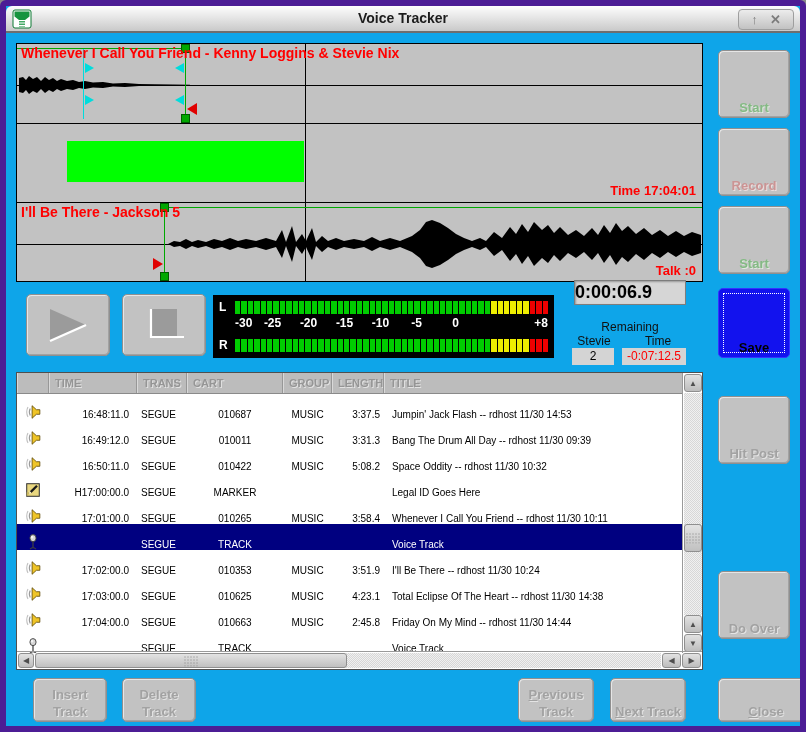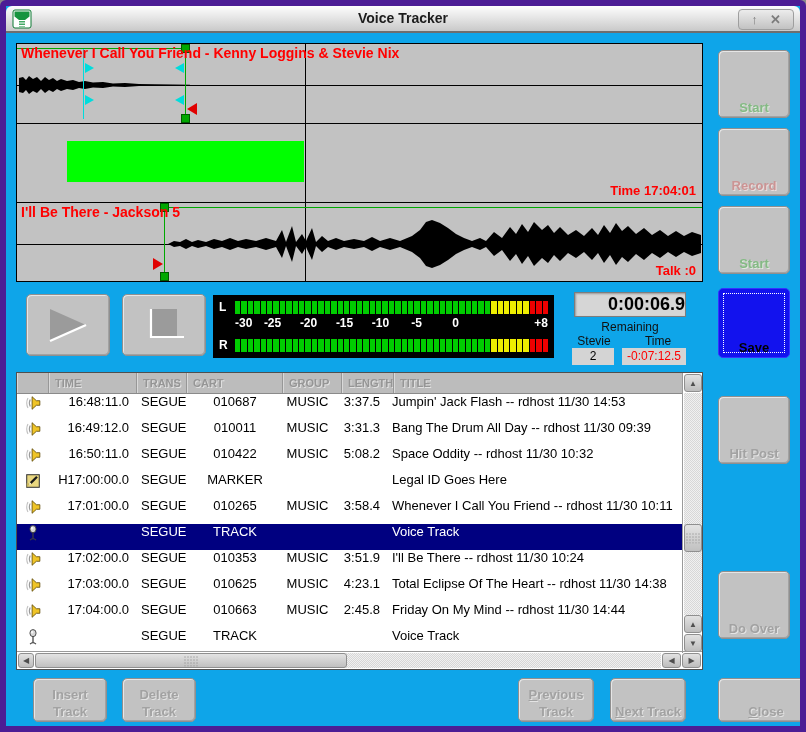--- a/index.html
+++ b/index.html
@@ -46,23 +46,23 @@
   .vu-box { position:absolute; left:207px; top:289px; width:341px; height:63px; background:#000; }
   .vu-row { position:absolute; left:6px; right:6px; height:14px; display:flex; align-items:center; }
   .vu-ch { color:#fff; font-size:12px; font-weight:bold; width:16px; }
   .vu-segments { flex:1; display:flex; gap:1px; height:13px; }
   .vu-seg { flex:1; }
   .vu-scale { position:absolute; left:22px; right:6px; top:21px; height:17px; color:#fff;
     font-size:12px; font-weight:bold; }
   .vu-scale span { position:absolute; transform:translateX(-50%); }
   .vu-scale span:first-child { transform:none; }
   .vu-scale span:last-child { transform:none; }
-  .digital { position:absolute; left:568px; top:286px; width:112px; height:25px;
+  .digital { position:absolute; left:568px; top:274px; width:112px; height:25px;
     background:#d6d6d6; border:1px solid #7d7d7d; box-shadow:inset 1px 1px 2px #9a9a9a;
-    text-align:right; font-size:18px; font-weight:bold; color:#000; line-height:23px; }
+    text-align:left; font-size:18px; font-weight:bold; color:#000; line-height:23px; }
   .rem-label { position:absolute; left:558px; top:314px; width:132px; text-align:center;
     font-size:12px; color:#111; }
   .rem-sub { position:absolute; top:328px; font-size:12px; color:#111; text-align:center; width:56px; }
   .rem-box { position:absolute; top:342px; height:17px; background:#d4d4d4;
     font-size:12px; text-align:center; line-height:17px; }
 
   
   .btn { position:absolute; background:#c2c2c2; border:1px solid #8f8f8f; border-radius:5px;
     box-shadow:inset 1px 1px 0 #e6e6e6, inset -1px -1px 0 #a2a2a2;
     display:flex; align-items:flex-end; justify-content:center;
@@ -78,21 +78,21 @@
   
   .log { position:absolute; left:10px; top:366px; width:687px; height:298px;
     border:1px solid #4f4f4f; background:#fff; }
   .log-header { position:absolute; left:0; top:0; width:665px; height:21px;
     background:#bcbcbc; border-bottom:1px solid #8a8a8a; display:flex; }
   .hcell { height:100%; border-right:1px solid #979797; box-shadow:inset 1px 0 0 #d9d9d9;
     font-size:11px; font-weight:bold; color:#959595; text-shadow:1px 1px 0 #e2e2e2;
     line-height:20px; padding-left:6px; overflow:hidden; white-space:nowrap; }
   .log-viewport { position:absolute; left:0; top:21px; width:665px; height:259px;
     background:#fff; overflow:hidden; }
-  .log-row { height:26px; display:flex; align-items:flex-start; font-size:13px; color:#000; background:#fff; }
+  .log-row { height:26px; display:flex; align-items:flex-end; font-size:10px; color:#000; background:#fff; }
   .log-row[data-state="selected"] { background:#000080; color:#fff; }
   .cell { white-space:nowrap; overflow:hidden; }
   .c-icon { width:32px; text-align:center; }
   .c-time { width:88px; text-align:right; padding-right:8px; }
   .c-trans { width:50px; padding-left:4px; }
   .c-cart { width:96px; text-align:center; }
   .c-group { width:49px; text-align:center; }
   .c-length { width:52px; text-align:right; padding-right:4px; }
   .c-title { flex:1; padding-left:8px; }
   .row-icon { display:none; vertical-align:middle; }
@@ -342,21 +342,21 @@
   <button class="btn u-first" style="left:712px;top:672px;width:96px;height:44px;">
       <span class="btn-label etched">Close</span>
     </button>
 
   <div class="log">
     <div class="log-header">
       <div class="hcell c-icon"></div>
       <div class="hcell" style="width:88px;">TIME</div>
       <div class="hcell" style="width:50px;">TRANS</div>
       <div class="hcell" style="width:96px;">CART</div>
-      <div class="hcell" style="width:59px;">GROUP</div>
+      <div class="hcell" style="width:49px;">GROUP</div>
       <div class="hcell" style="width:52px;">LENGTH</div>
       <div class="hcell" style="flex:1;border-right:none;">TITLE</div>
     </div>
 
     <div class="log-viewport" id="rows-container">
 
     <div class="log-row" data-icon="speaker" data-state="">
           <div class="cell c-icon"><svg class="row-icon icon-speaker" width="16" height="16" viewBox="0 0 14 14">
               <polygon points="13,5 10,5 6.2,1.5 6.2,12.5 10,9 13,9" fill="#efc427" stroke="#5a4500" stroke-width="0.7"></polygon>
               <path d="M4.6,4 Q3,7 4.6,10" fill="none" stroke="#9a9a9a" stroke-width="1"></path>

